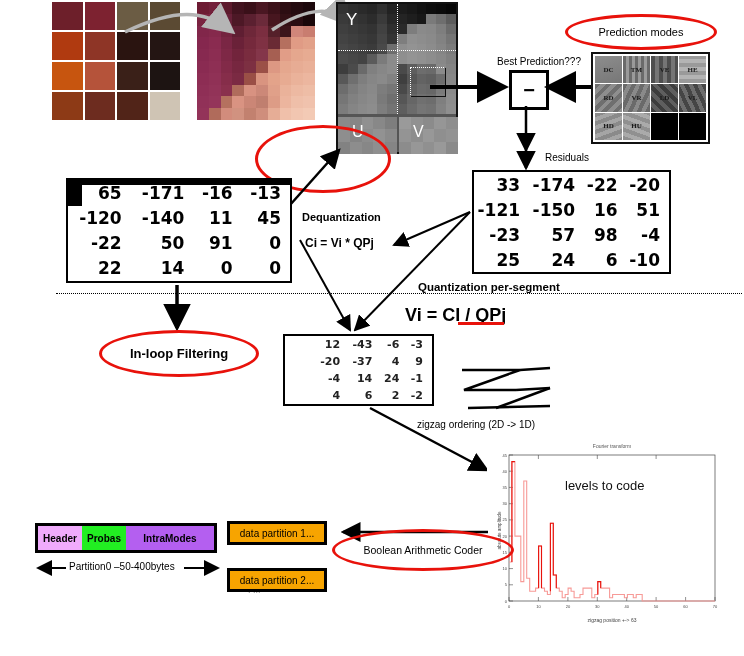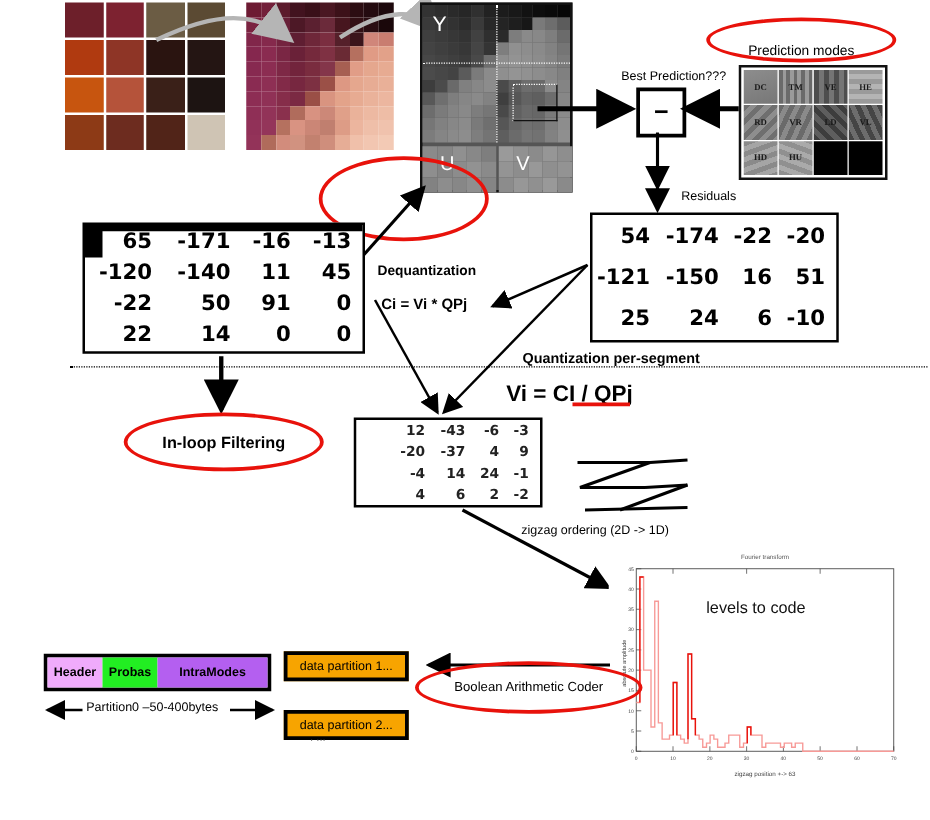--- a/index.html
+++ b/index.html
@@ -372,39 +372,45 @@
   <div class="pmcell" style="background:repeating-linear-gradient(0deg,#9a9a9a 0 4px,#b4b4b4 4px 8px);">HE</div>
   <div class="pmcell" style="background:repeating-linear-gradient(135deg,#6f6f6f 0 4px,#8e8e8e 4px 8px);">RD</div>
   <div class="pmcell" style="background:repeating-linear-gradient(115deg,#6a6a6a 0 4px,#8a8a8a 4px 8px);">VR</div>
   <div class="pmcell" style="background:repeating-linear-gradient(45deg,#3d3d3d 0 4px,#5e5e5e 4px 8px);">LD</div>
   <div class="pmcell" style="background:repeating-linear-gradient(65deg,#454545 0 4px,#6d6d6d 4px 8px);">VL</div>
   <div class="pmcell" style="background:repeating-linear-gradient(160deg,#8a8a8a 0 4px,#a5a5a5 4px 8px);">HD</div>
   <div class="pmcell" style="background:repeating-linear-gradient(20deg,#909090 0 4px,#aaa 4px 8px);">HU</div>
   <div style="background:#000;"></div>
   <div style="background:#000;"></div>
 </div>
-<div class="abs ellipse ell-label" style="left:565px;top:14px;width:146px;height:30px;align-items:flex-end;">
+<div class="abs ellipse ell-label" style="left:565px;top:14px;width:146px;height:30px;">
   <span style="font-size:11px;font-weight:normal;">Prediction modes</span>
 </div>
 
 <div class="abs lbl" style="left:545px;top:152px;">Residuals</div>
 <div class="abs matrix big-mx" style="left:472px;top:170px;width:199px;height:104px;">
   <table>
     <tbody>
         <tr>
-      <td>54</td>
+      <td>33</td>
       <td>-174</td>
       <td>-22</td>
       <td>-20</td>
     </tr>
     <tr>
       <td>-121</td>
       <td>-150</td>
       <td>16</td>
       <td>51</td>
+    </tr>
+    <tr>
+      <td>-23</td>
+      <td>57</td>
+      <td>98</td>
+      <td>-4</td>
     </tr>
     <tr>
       <td>25</td>
       <td>24</td>
       <td>6</td>
       <td>-10</td>
     </tr>
   </tbody>
     </table>
 </div>

